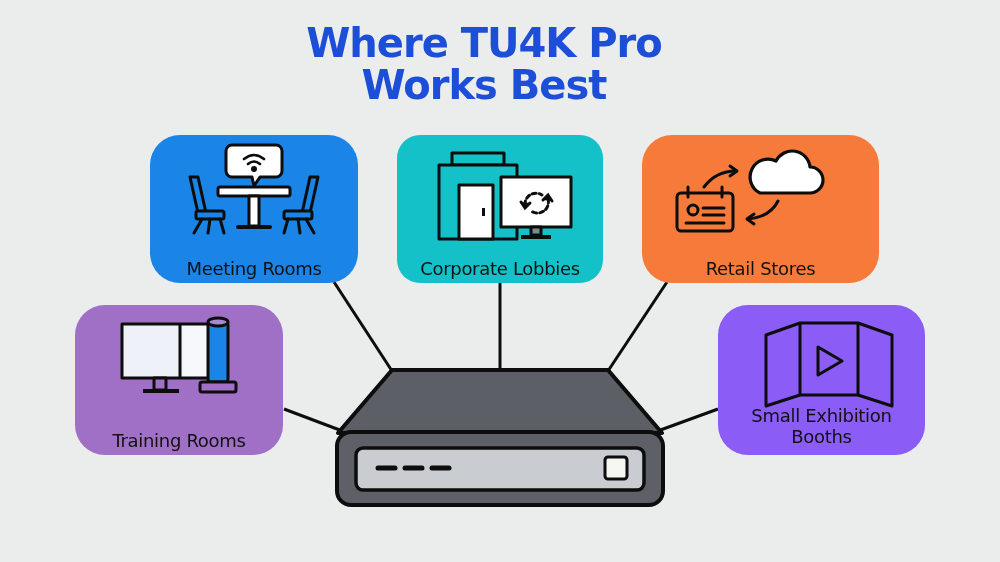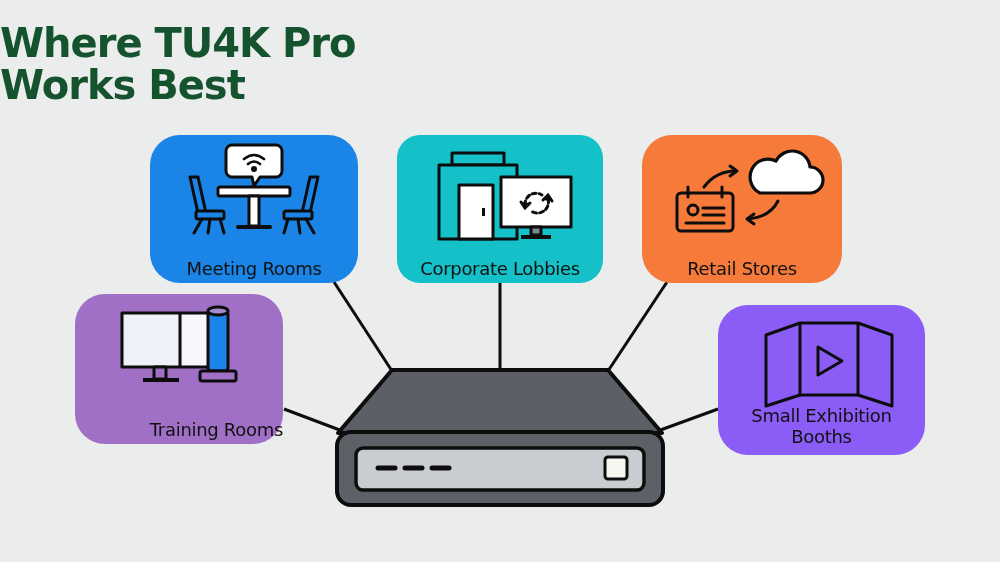--- a/index.html
+++ b/index.html
@@ -4,21 +4,21 @@
 <style>
   html, body { margin:0; padding:0; }
   body {
     width:1000px; height:562px; overflow:hidden;
     background:#ebedec;
     font-family:"DejaVu Sans", "Liberation Sans", sans-serif;
     position:relative;
   }
   .title {
     position:absolute; left:0; width:968px; top:22px;
-    text-align:left; color:#14532d;
+    text-align:center; color:#1d4ed8;
     font-family:"DejaVu Sans", sans-serif; font-weight:bold;
     font-size:40px; line-height:42px; letter-spacing:-1px;
   }
   svg.diagram { position:absolute; left:0; top:0; }
   .card {
     position:absolute; border-radius:30px;
     display:flex; flex-direction:column; align-items:center; justify-content:flex-end;
     box-sizing:border-box; padding-bottom:4px;
   }
   .card .label {
@@ -110,21 +110,21 @@
     <g stroke="#0d0d0d" stroke-width="3" fill="none" stroke-linecap="round">
       <path d="M128 70 a11 11 0 0 1 17 -10" stroke-dasharray="4 3"></path>
       <path d="M151 64 a11 11 0 0 1 -17 12" stroke-dasharray="4 3"></path>
       <path d="M124 67 l4 6 l5 -5" fill="#0d0d0d"></path>
       <path d="M155 66 l-4 -6 l-5 5" fill="#0d0d0d"></path>
     </g>
   </svg>
   <div class="label">Corporate Lobbies</div>
 </div>
 
-<div class="card" style="left:642px; top:135px; width:200px; height:148px; background:#f67b3b;">
+<div class="card" style="left:642px; top:135px; width:237px; height:148px; background:#f67b3b;">
   <svg class="icon" width="206" height="148">
     <g stroke="#0d0d0d" stroke-width="3" stroke-linejoin="round" stroke-linecap="round">
 
       <path d="M118 58 h50 a13 13 0 0 0 0 -26 a18 18 0 0 0 -34 -6 a14 14 0 0 0 -16 32 z" fill="#ffffff" stroke-width="3.2"></path>
 
       <rect x="35" y="58" width="56" height="38" rx="4" fill="#f67b3b"></rect>
       <line x1="46" y1="52" x2="46" y2="62"></line>
       <line x1="80" y1="52" x2="80" y2="62"></line>
       <circle cx="51" cy="75" r="5" fill="none"></circle>
       <line x1="61" y1="73" x2="82" y2="73"></line>
@@ -133,21 +133,21 @@
 
       <path d="M62 52 q12 -16 32 -16" fill="none"></path>
       <path d="M88 31 l7 5 l-7 5" fill="none"></path>
       <path d="M136 66 q-8 16 -30 18" fill="none"></path>
       <path d="M112 79 l-7 5 l7 5" fill="none"></path>
     </g>
   </svg>
   <div class="label">Retail Stores</div>
 </div>
 
-<div class="card" style="left:75px; top:294px; width:208px; height:150px; background:#a070c6;align-items:flex-end;">
+<div class="card" style="left:75px; top:305px; width:208px; height:150px; background:#a070c6;">
   <svg class="icon" width="208" height="150">
     <g stroke="#0d0d0d" stroke-width="3" stroke-linejoin="round">
 
       <rect x="47" y="19" width="92" height="54" fill="#eef2f8"></rect>
       <line x1="105" y1="19" x2="105" y2="73"></line>
       <rect x="108" y="21" width="30" height="50" fill="#f7f8fb" stroke="none"></rect>
       <rect x="79" y="73" width="12" height="12" fill="#a070c6"></rect>
       <line x1="68" y1="86" x2="104" y2="86" stroke-width="4"></line>
 
       <rect x="133" y="17" width="20" height="60" rx="3" fill="#1a85e6"></rect>

